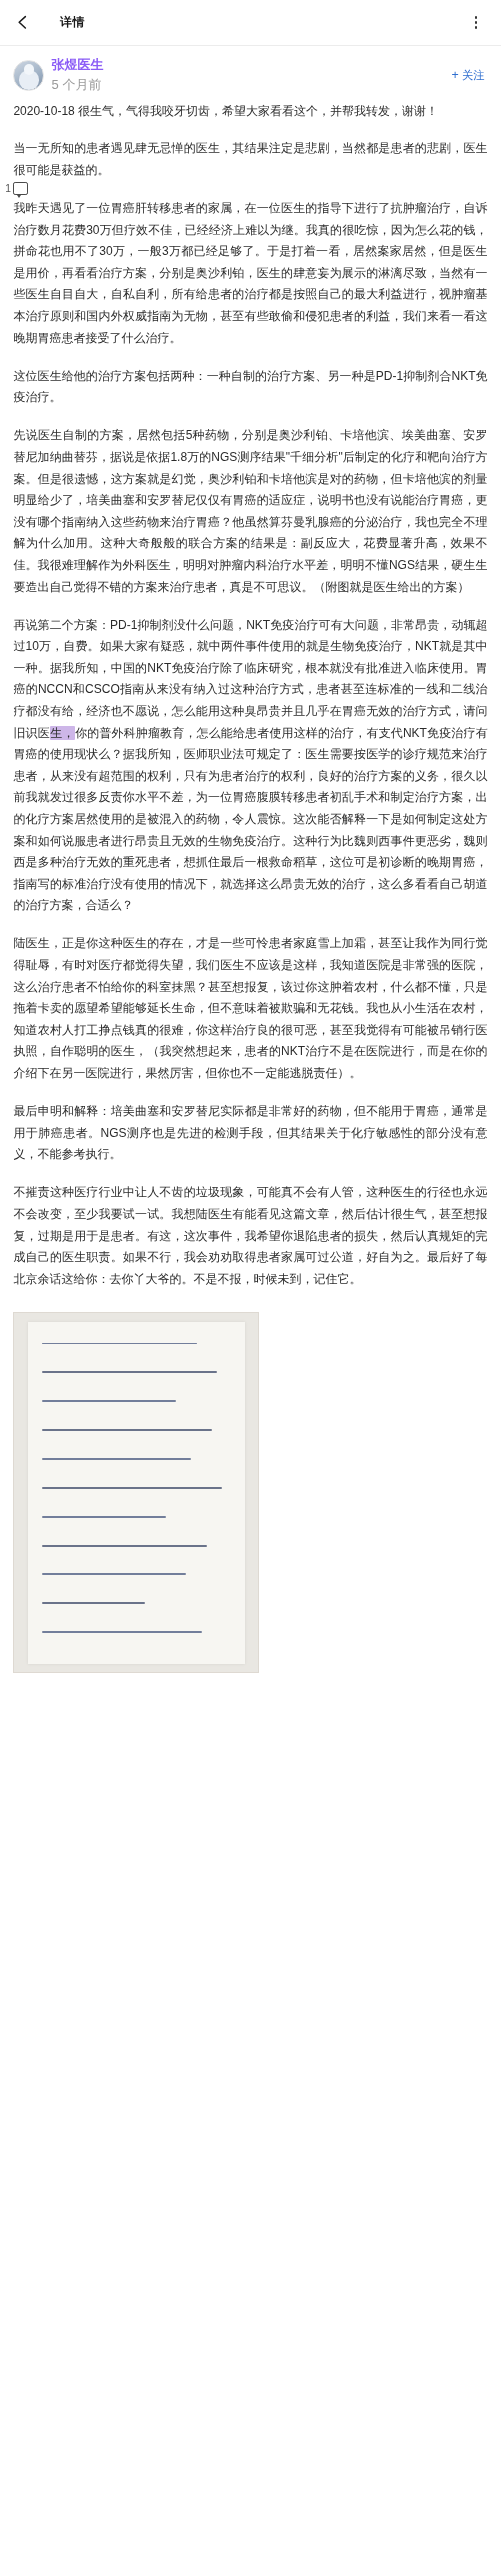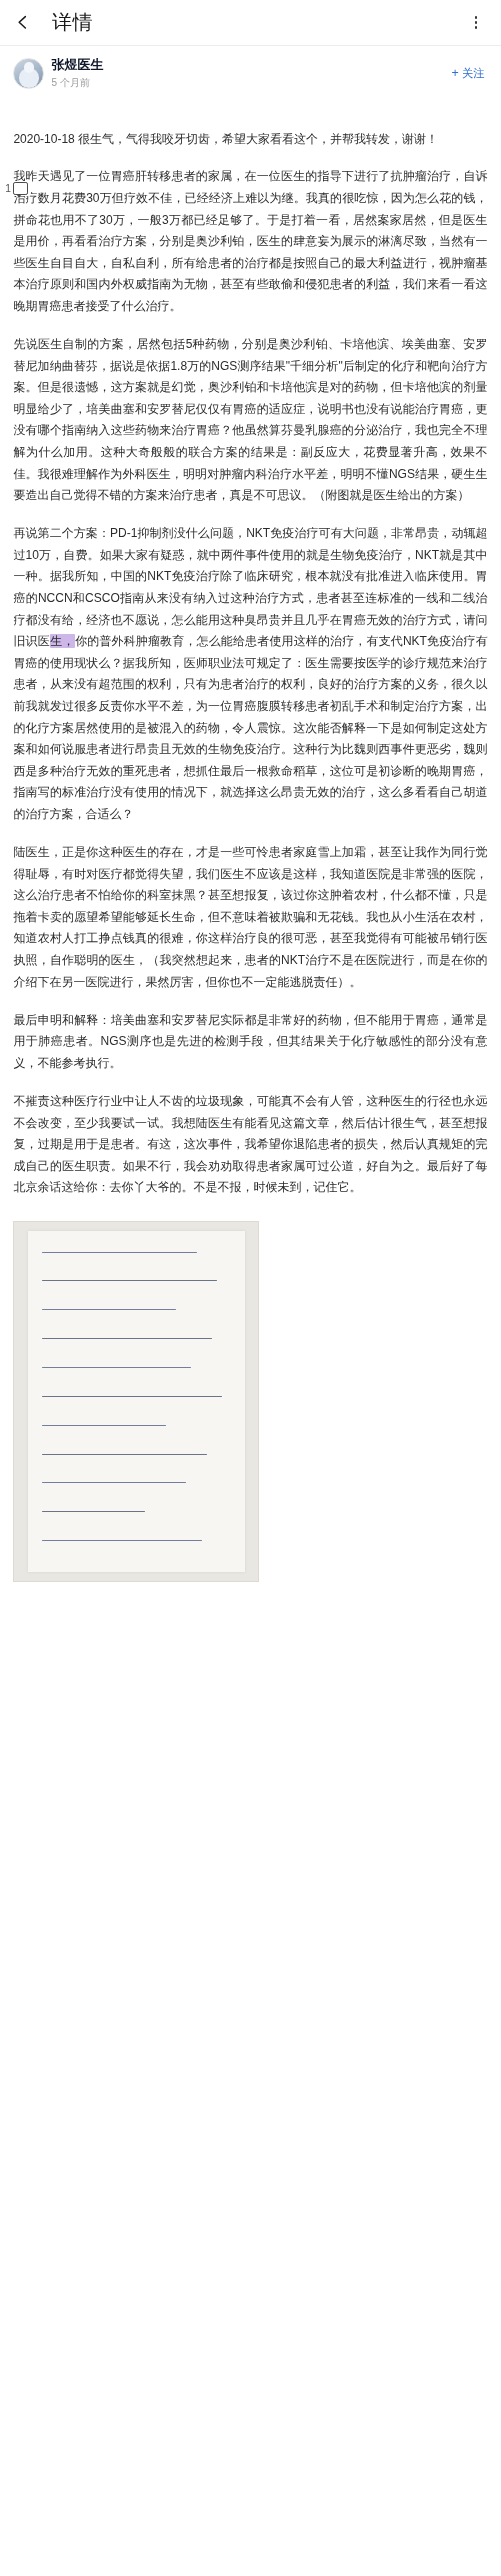--- a/index.html
+++ b/index.html
@@ -35,24 +35,24 @@
   }
   .back-btn {
     width: 20.6px;
     height: 20.6px;
     position: relative;
     flex: 0 0 20.6px;
     cursor: pointer;
   }
   .back-btn svg { display: block; }
   .topbar-title {
-    font-size: 20px;
-    font-weight: normal;
+    font-size: 12px;
+    font-weight: bold;
     color: #1a1a1a;
-    margin-left: 18px;
+    margin-left: 26px;
     letter-spacing: 0.5px;
   }
   .topbar-spacer { flex: 1 1 auto; }
   .more-btn {
     width: 23px;
     height: 23px;
     display: flex;
     flex-direction: column;
     align-items: center;
     justify-content: center;
@@ -104,25 +104,25 @@
   .author-meta {
     margin-left: 7.2px;
     display: flex;
     flex-direction: column;
     justify-content: center;
     flex: 1 1 auto;
   }
   .author-name {
     font-size: 13px;
     font-weight: bold;
-    color: #0f172a;
+    color: #8b5cf6;
     line-height: 1.2;
   }
   .author-sub {
-    font-size: 10px;
+    font-size: 13px;
     color: #9a9a9a;
     margin-top: 3.1px;
   }
   .follow-btn {
     color: #2f6fd0;
     font-size: 11.3px;
     display: flex;
     align-items: center;
     gap: 3.1px;
     padding: 2.1px 3.1px;
@@ -132,21 +132,20 @@
   .follow-plus {
     font-size: 12.4px;
     line-height: 1;
     margin-top: -1px;
   }
 
   
   .article {
     padding: 2.1px 13.4px 0 13.4px;
     box-sizing: border-box;
-    margin-top: 32px;
   }
   .para {
     font-size: 12px;
     line-height: 21.6px;
     color: #2b2b2b;
     margin: 0 0 16.5px 0;
     text-align: justify;
     word-break: break-all;
   }
   .para.first {
@@ -254,21 +253,23 @@
     </div>
   </div>
 
   <div class="side-widget">
     <span class="cnt">1</span>
     <span class="bubble"></span>
   </div>
 
   <div class="article">
     <p class="para first">2020-10-18 很生气，气得我咬牙切齿，希望大家看看这个，并帮我转发，谢谢！</p>
+    <p class="para">当一无所知的患者遇见肆无忌惮的医生，其结果注定是悲剧，当然都是患者的悲剧，医生很可能是获益的。</p>
     <p class="para">我昨天遇见了一位胃癌肝转移患者的家属，在一位医生的指导下进行了抗肿瘤治疗，自诉治疗数月花费30万但疗效不佳，已经经济上难以为继。我真的很吃惊，因为怎么花的钱，拼命花也用不了30万，一般3万都已经足够了。于是打着一看，居然案家居然，但是医生是用价，再看看治疗方案，分别是奥沙利铂，医生的肆意妄为展示的淋漓尽致，当然有一些医生自目自大，自私自利，所有给患者的治疗都是按照自己的最大利益进行，视肿瘤基本治疗原则和国内外权威指南为无物，甚至有些敢偷和侵犯患者的利益，我们来看一看这晚期胃癌患者接受了什么治疗。</p>
+    <p class="para">这位医生给他的治疗方案包括两种：一种自制的治疗方案、另一种是PD-1抑制剂合NKT免疫治疗。</p>
     <p class="para">先说医生自制的方案，居然包括5种药物，分别是奥沙利铂、卡培他滨、埃美曲塞、安罗替尼加纳曲替芬，据说是依据1.8万的NGS测序结果"千细分析"后制定的化疗和靶向治疗方案。但是很遗憾，这方案就是幻觉，奥沙利铂和卡培他滨是对的药物，但卡培他滨的剂量明显给少了，培美曲塞和安罗替尼仅仅有胃癌的适应症，说明书也没有说能治疗胃癌，更没有哪个指南纳入这些药物来治疗胃癌？他虽然算芬曼乳腺癌的分泌治疗，我也完全不理解为什么加用。这种大奇般般的联合方案的结果是：副反应大，花费显著升高，效果不佳。我很难理解作为外科医生，明明对肿瘤内科治疗水平差，明明不懂NGS结果，硬生生要造出自己觉得不错的方案来治疗患者，真是不可思议。（附图就是医生给出的方案）</p>
     <p class="para">再说第二个方案：PD-1抑制剂没什么问题，NKT免疫治疗可有大问题，非常昂贵，动辄超过10万，自费。如果大家有疑惑，就中两件事件使用的就是生物免疫治疗，NKT就是其中一种。据我所知，中国的NKT免疫治疗除了临床研究，根本就没有批准进入临床使用。胃癌的NCCN和CSCO指南从来没有纳入过这种治疗方式，患者甚至连标准的一线和二线治疗都没有给，经济也不愿说，怎么能用这种臭昂贵并且几乎在胃癌无效的治疗方式，请问旧识医<span class="hl-purple">生，</span>你的普外科肿瘤教育，怎么能给患者使用这样的治疗，有支代NKT免疫治疗有胃癌的使用现状么？据我所知，医师职业法可规定了：医生需要按医学的诊疗规范来治疗患者，从来没有超范围的权利，只有为患者治疗的权利，良好的治疗方案的义务，很久以前我就发过很多反责你水平不差，为一位胃癌腹膜转移患者初乱手术和制定治疗方案，出的化疗方案居然使用的是被混入的药物，令人震惊。这次能否解释一下是如何制定这处方案和如何说服患者进行昂贵且无效的生物免疫治疗。这种行为比魏则西事件更恶劣，魏则西是多种治疗无效的重死患者，想抓住最后一根救命稻草，这位可是初诊断的晚期胃癌，指南写的标准治疗没有使用的情况下，就选择这么昂贵无效的治疗，这么多看看自己胡道的治疗方案，合适么？</p>
     <p class="para">陆医生，正是你这种医生的存在，才是一些可怜患者家庭雪上加霜，甚至让我作为同行觉得耻辱，有时对医疗都觉得失望，我们医生不应该是这样，我知道医院是非常强的医院，这么治疗患者不怕给你的科室抹黑？甚至想报复，该过你这肿着农村，什么都不懂，只是拖着卡卖的愿望希望能够延长生命，但不意味着被欺骗和无花钱。我也从小生活在农村，知道农村人打工挣点钱真的很难，你这样治疗良的很可恶，甚至我觉得有可能被吊销行医执照，自作聪明的医生，（我突然想起来，患者的NKT治疗不是在医院进行，而是在你的介绍下在另一医院进行，果然厉害，但你也不一定能逃脱责任）。</p>
     <p class="para">最后申明和解释：培美曲塞和安罗替尼实际都是非常好的药物，但不能用于胃癌，通常是用于肺癌患者。NGS测序也是先进的检测手段，但其结果关于化疗敏感性的部分没有意义，不能参考执行。</p>
     <p class="para">不摧责这种医疗行业中让人不齿的垃圾现象，可能真不会有人管，这种医生的行径也永远不会改变，至少我要试一试。我想陆医生有能看见这篇文章，然后估计很生气，甚至想报复，过期是用于是患者。有这，这次事件，我希望你退陷患者的损失，然后认真规矩的完成自己的医生职责。如果不行，我会劝劝取得患者家属可过公道，好自为之。最后好了每北京余话这给你：去你丫大爷的。不是不报，时候未到，记住它。</p>
   </div>
 
   <div class="img-block">
     <div class="sheet">
       <div class="line" style="left:14.4px; top:20.6px; width:155px;"></div>

